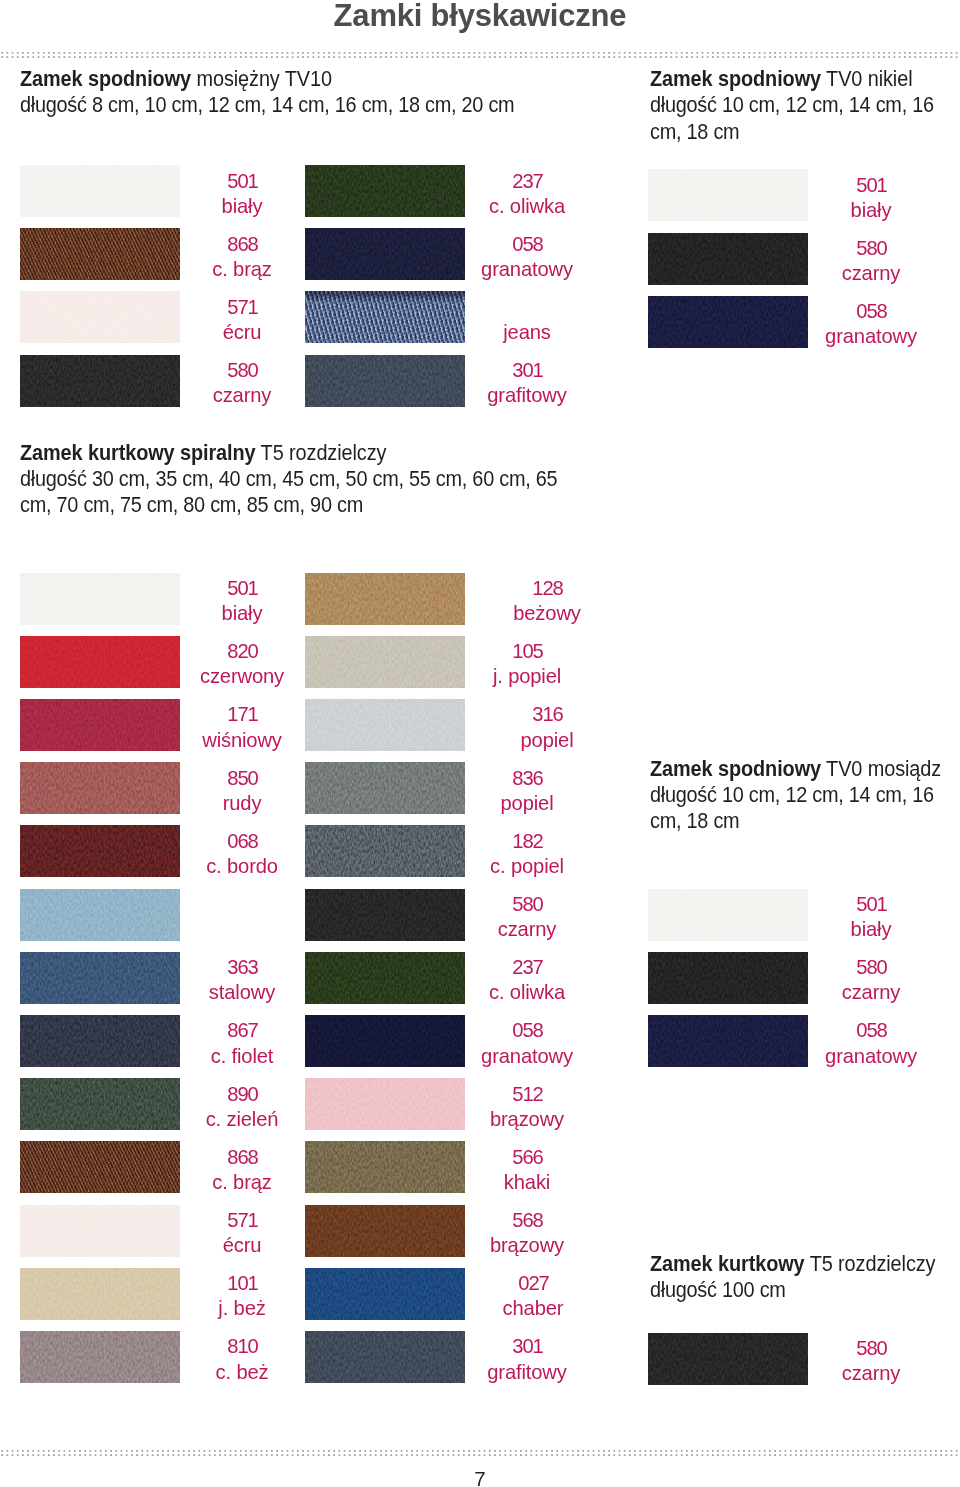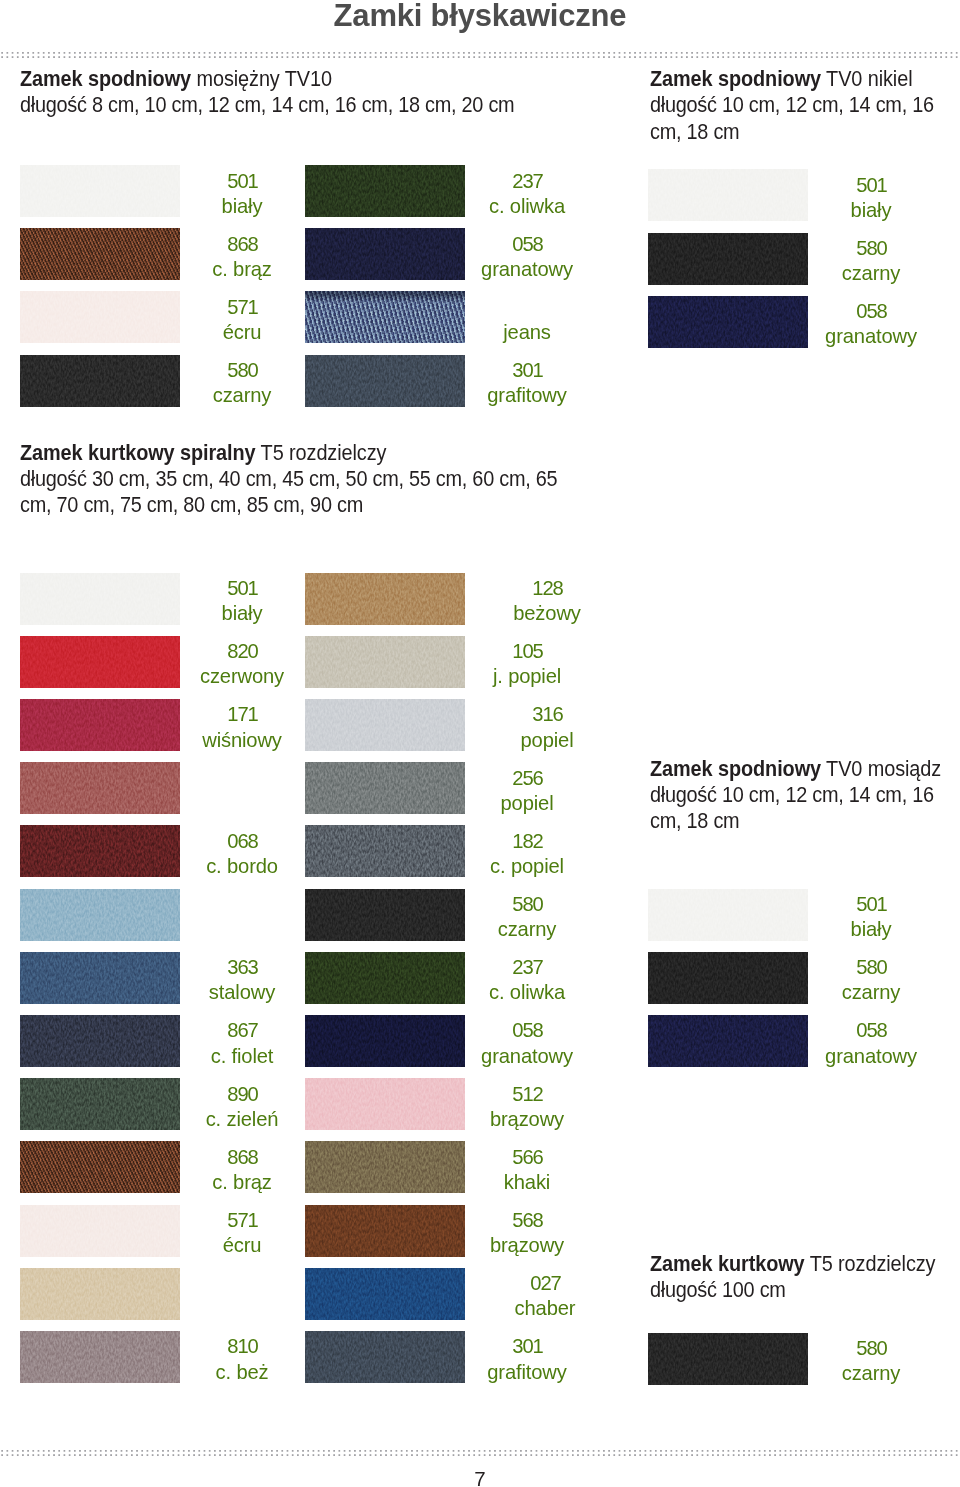--- a/index.html
+++ b/index.html
@@ -20,21 +20,21 @@
 .sw svg{position:absolute;left:0;top:0;width:160px;height:52px;mix-blend-mode:overlay}
 .sw .ov{position:absolute;left:-6px;top:-6px;width:176px;height:68px;mix-blend-mode:overlay}
 .ov.coarse{background-image:
  repeating-linear-gradient(64deg, rgba(255,255,255,.30) 0 1.1px, rgba(0,0,0,0) 1.1px 1.8px, rgba(0,0,0,.34) 1.8px 3.0px),
  repeating-linear-gradient(-64deg, rgba(255,255,255,.10) 0 1.2px, rgba(0,0,0,.18) 1.2px 3.0px)}
 .ov.denim{background-image:
  repeating-linear-gradient(74deg, rgba(255,255,255,.40) 0 1.4px, rgba(0,0,0,0) 1.4px 2.4px, rgba(0,0,0,.36) 2.4px 4.2px),
  repeating-linear-gradient(-74deg, rgba(255,255,255,.16) 0 1.6px, rgba(0,0,0,.22) 1.6px 4.2px)}
 .sw .band{position:absolute;left:0;top:0;width:160px;height:52px;mix-blend-mode:multiply;
  background:linear-gradient(to bottom, rgba(40,48,70,.50) 0 4px, rgba(255,255,255,0) 11px, rgba(255,255,255,0) 100%)}
-.lb{position:absolute;width:130px;text-align:center;font-size:20.2px;line-height:25.3px;color:#4d7c0f}
+.lb{position:absolute;width:130px;text-align:center;font-size:20.2px;line-height:25.3px;color:#be185d}
 .lb .c{letter-spacing:-1.1px;padding-left:1.1px;min-height:25.3px}
 .lb .n{letter-spacing:-0.15px}
 </style>
 </head>
 <body>
 
 <svg class="tex-defs" width="0" height="0" aria-hidden="true" style="position:absolute">
     <defs>
 <filter id="wv" x="0" y="0" width="100%" height="100%">
         <feTurbulence type="fractalNoise" baseFrequency="0.58 0.28" numOctaves="2" seed="5"></feTurbulence>
@@ -185,20 +185,24 @@
     </div>
 <div class="lb" style="left:177px;top:702.4px">
       <div class="c">171</div>
       <div class="n">wiśniowy</div>
     </div>
 <div class="sw" style="left: 20px; top: 762.1px; background-color: rgb(176, 110, 107);">
       <svg style="opacity:0.34">
         <rect width="160" height="52" filter="url(#wv)"></rect>
       </svg>
     </div>
+<div class="lb" style="left:177px;top:765.6px">
+      <div class="c">850</div>
+      <div class="n">rudy</div>
+    </div>
 <div class="sw" style="left: 20px; top: 825.3px; background-color: rgb(126, 43, 45);">
       <svg style="opacity:0.45">
         <rect width="160" height="52" filter="url(#wv)"></rect>
       </svg>
     </div>
 <div class="lb" style="left:177px;top:828.8px">
       <div class="c">068</div>
       <div class="n">c. bordo</div>
     </div>
 <div class="sw" style="left: 20px; top: 888.5px; background-color: rgb(161, 191, 208);">
@@ -250,20 +254,24 @@
     </div>
 <div class="lb" style="left:177px;top:1208.0px">
       <div class="c">571</div>
       <div class="n">écru</div>
     </div>
 <div class="sw" style="left: 20px; top: 1267.7px; background-color: rgb(222, 208, 182);">
       <svg style="opacity:0.32">
         <rect width="160" height="52" filter="url(#wv)"></rect>
       </svg>
     </div>
+<div class="lb" style="left:177px;top:1271.2px">
+      <div class="c">101</div>
+      <div class="n">j. beż</div>
+    </div>
 <div class="sw" style="left: 20px; top: 1330.9px; background-color: rgb(166, 152, 154);">
       <svg style="opacity:0.34">
         <rect width="160" height="52" filter="url(#wv)"></rect>
       </svg>
     </div>
 <div class="lb" style="left:177px;top:1334.4px">
       <div class="c">810</div>
       <div class="n">c. beż</div>
     </div>
 <div class="sw" style="left: 305px; top: 572.5px; background-color: rgb(187, 155, 112);">
@@ -292,21 +300,21 @@
 <div class="lb" style="left:482px;top:702.4px">
       <div class="c">316</div>
       <div class="n">popiel</div>
     </div>
 <div class="sw" style="left: 305px; top: 762.1px; background-color: rgb(137, 142, 142);">
       <svg style="opacity:0.34">
         <rect width="160" height="52" filter="url(#wv)"></rect>
       </svg>
     </div>
 <div class="lb" style="left:462px;top:765.6px">
-      <div class="c">256</div>
+      <div class="c">836</div>
       <div class="n">popiel</div>
     </div>
 <div class="sw" style="left: 305px; top: 825.3px; background-color: rgb(114, 123, 131);">
       <svg style="opacity:0.45">
         <rect width="160" height="52" filter="url(#wv)"></rect>
       </svg>
     </div>
 <div class="lb" style="left:462px;top:828.8px">
       <div class="c">182</div>
       <div class="n">c. popiel</div>
@@ -363,21 +371,21 @@
     </div>
 <div class="lb" style="left:462px;top:1208.0px">
       <div class="c">568</div>
       <div class="n">brązowy</div>
     </div>
 <div class="sw" style="left: 305px; top: 1267.7px; background-color: rgb(34, 88, 146);">
       <svg style="opacity:0.34">
         <rect width="160" height="52" filter="url(#wv)"></rect>
       </svg>
     </div>
-<div class="lb" style="left:480px;top:1271.2px">
+<div class="lb" style="left:468px;top:1271.2px">
       <div class="c">027</div>
       <div class="n">chaber</div>
     </div>
 <div class="sw" style="left: 305px; top: 1330.9px; background-color: rgb(77, 90, 106);">
       <svg style="opacity:0.34">
         <rect width="160" height="52" filter="url(#wv)"></rect>
       </svg>
     </div>
 <div class="lb" style="left:462px;top:1334.4px">
       <div class="c">301</div>

